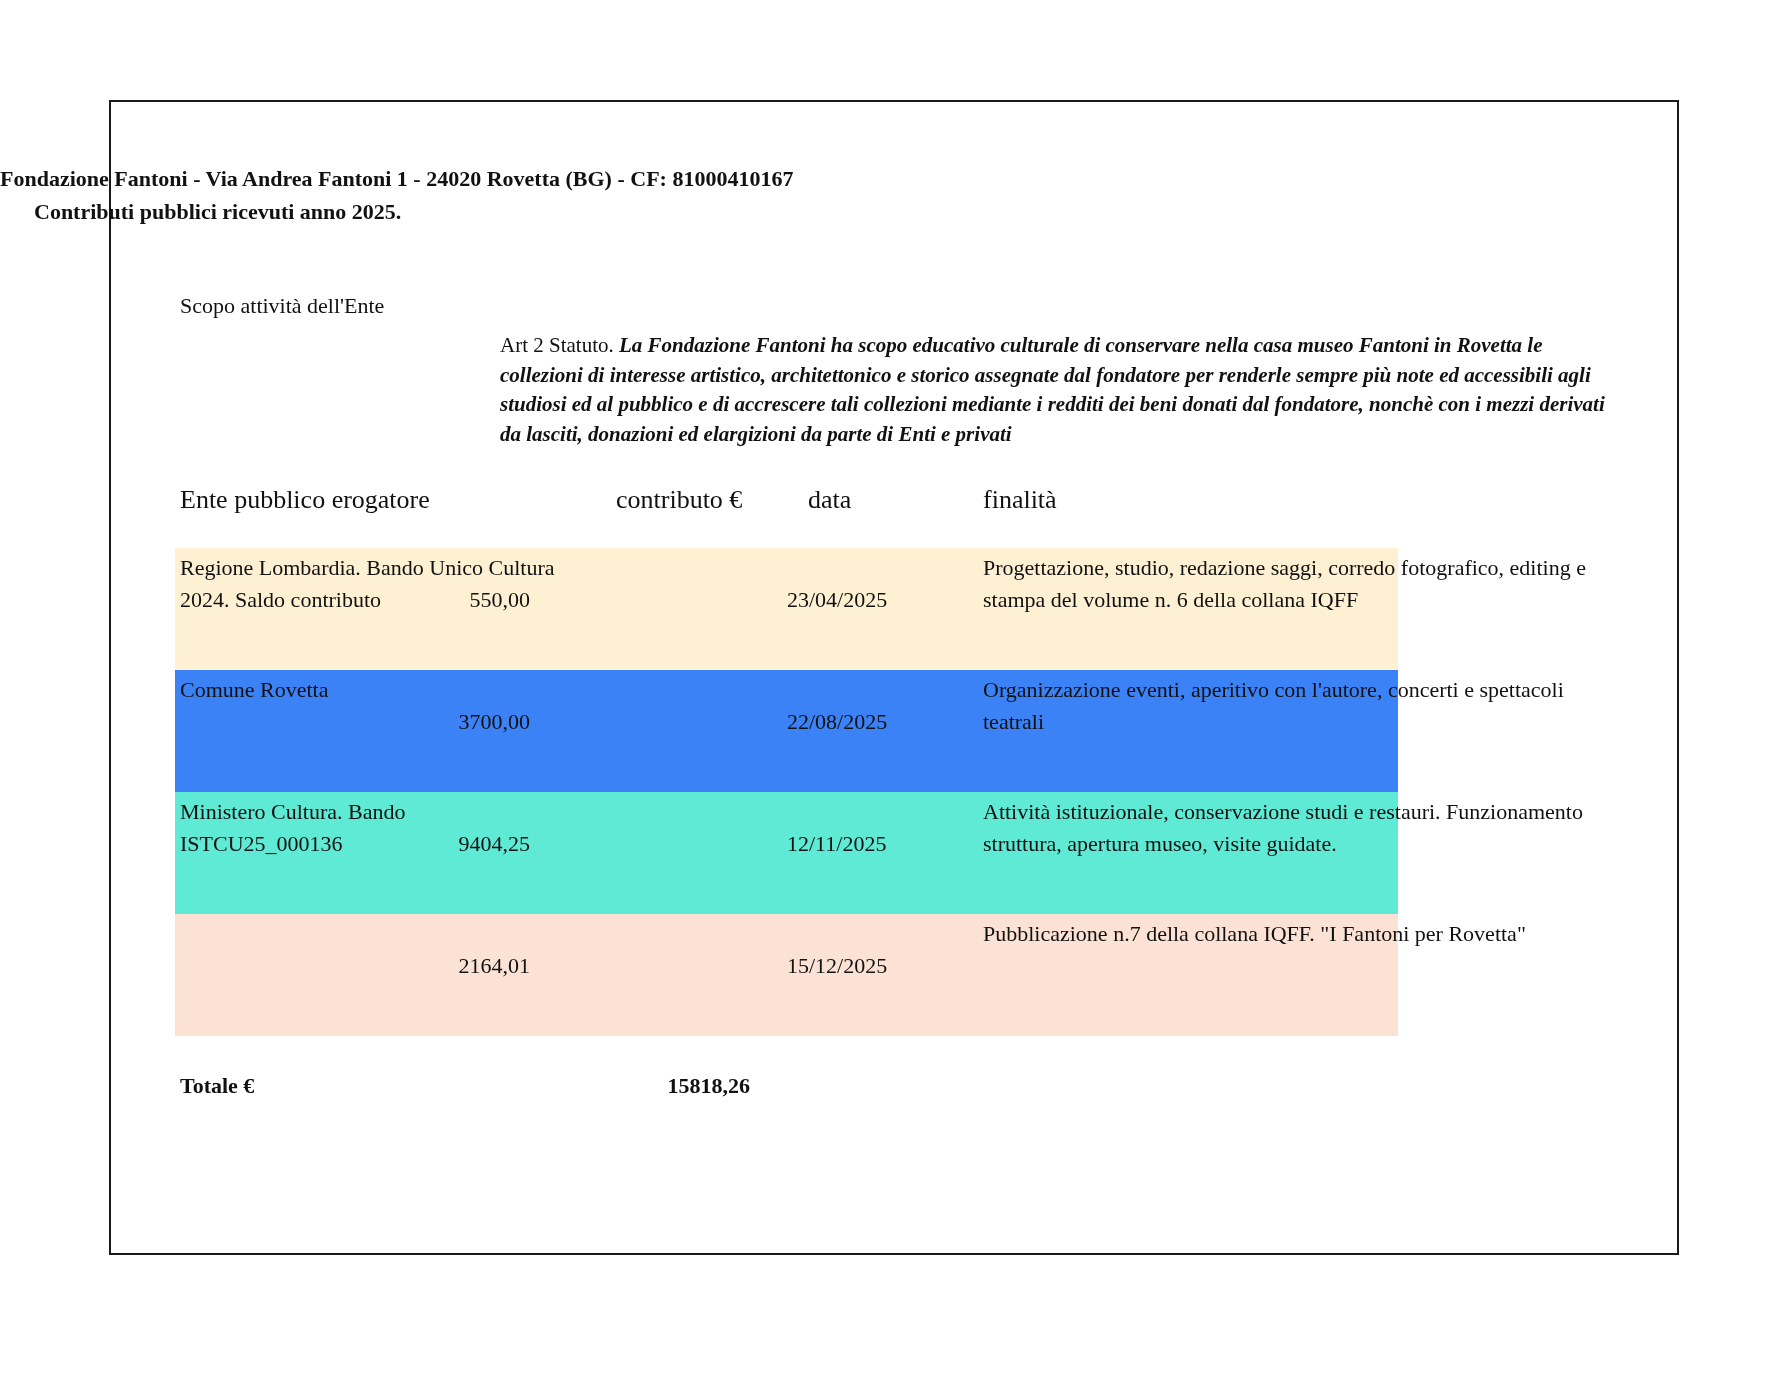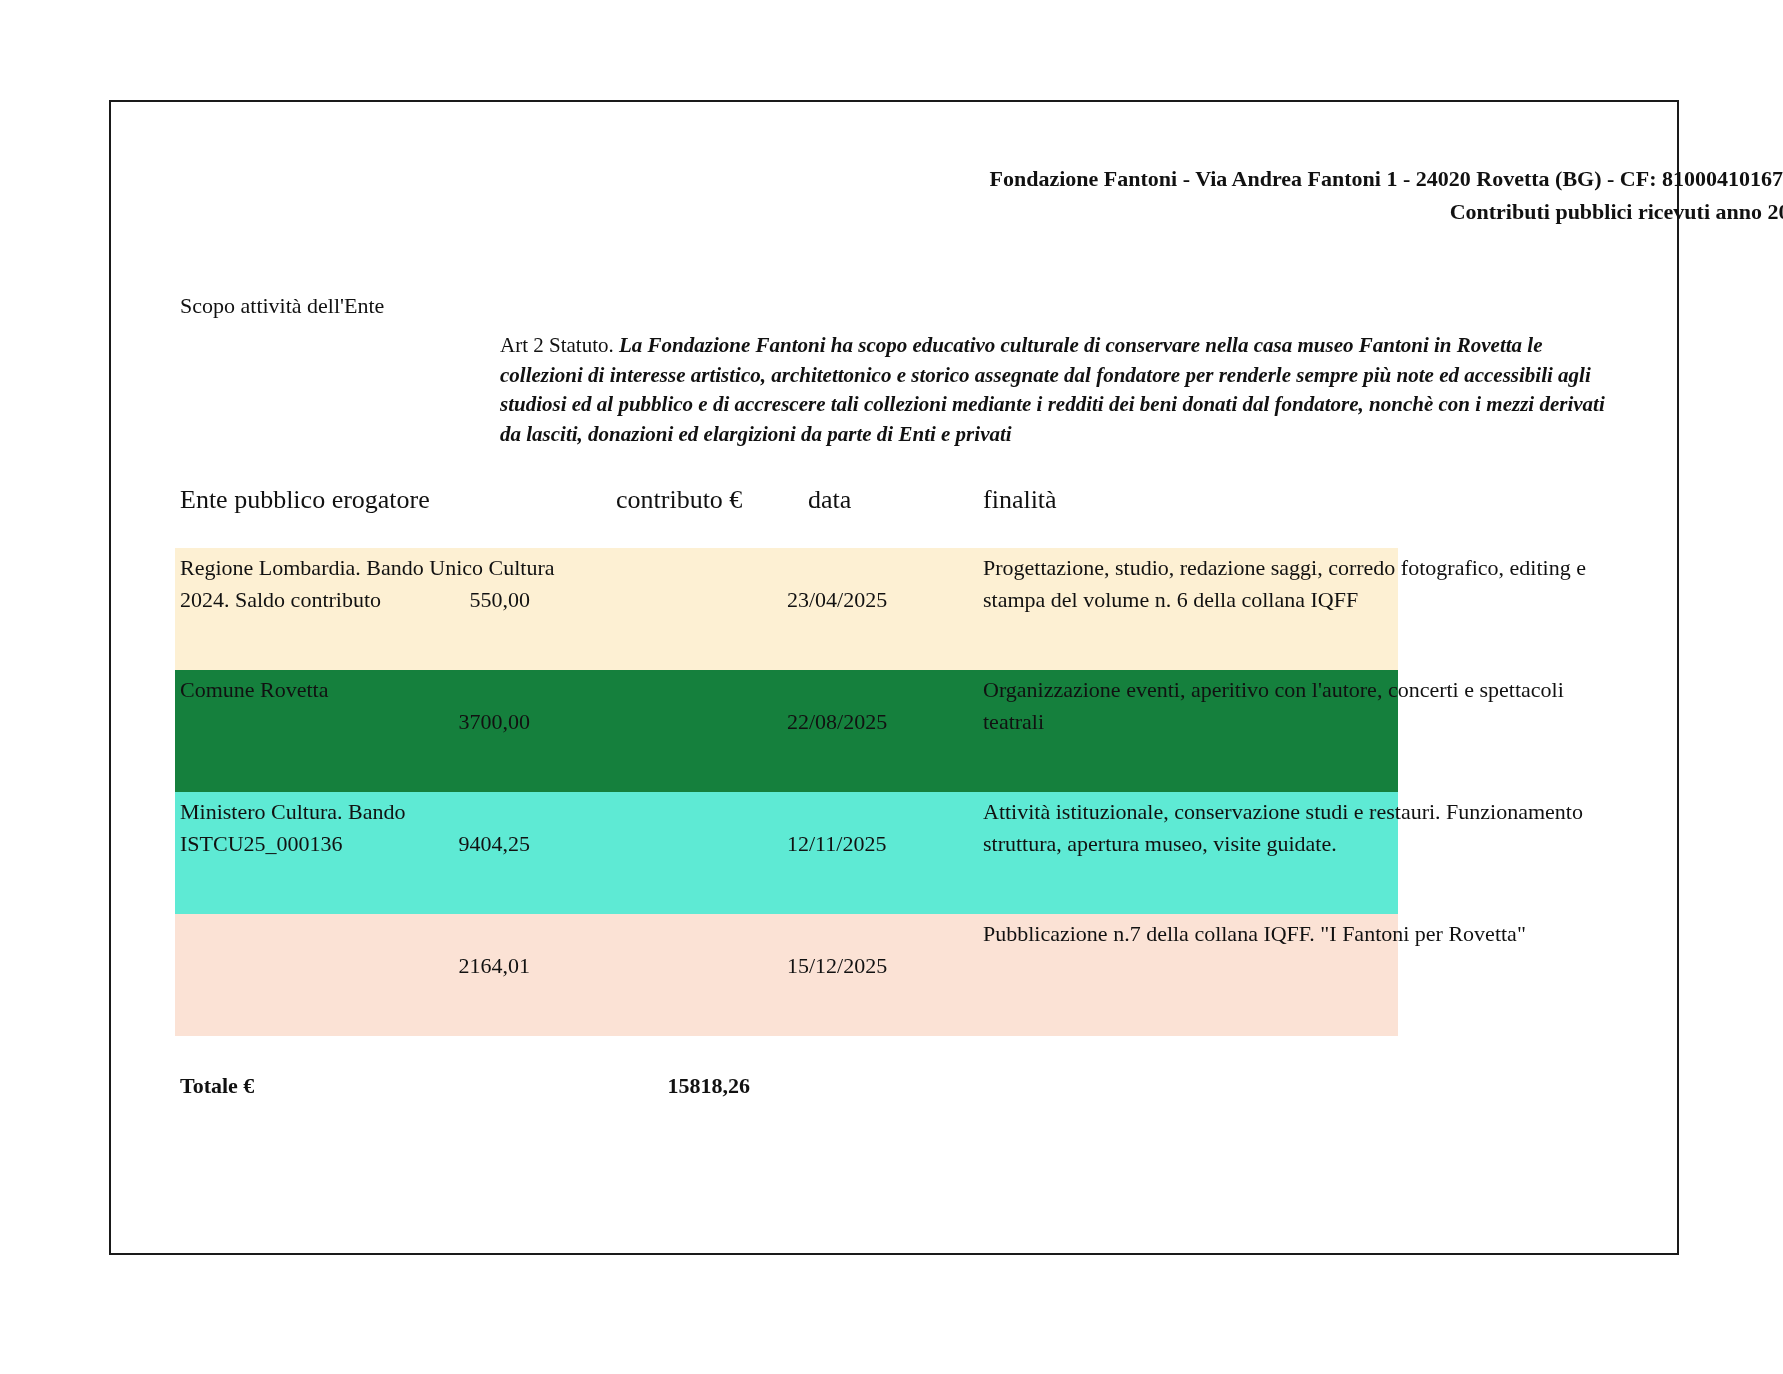--- a/index.html
+++ b/index.html
@@ -5,21 +5,21 @@
     html, body { margin: 0; padding: 0; background: #ffffff; }
     body {
       width: 1783px; height: 1374px; position: relative; overflow: hidden;
       font-family: "Liberation Serif", "DejaVu Serif", serif; color: #111111;
     }
     .frame {
       position: absolute; left: 109px; top: 100px; width: 1570px; height: 1155px;
       border: 2px solid #1a1a1a; box-sizing: border-box;
     }
     .title {
-      position: absolute; left: 0; width: 1783px; text-align: right;
+      position: absolute; left: 0; width: 1783px; text-align: left;
       font-weight: bold; font-size: 22px; line-height: 32px;
     }
     .title.t1 { top: 163px; }
     .title.t2 { top: 196px; padding-left: 34px; }
     .scope-label {
       position: absolute; left: 180px; top: 292px; font-size: 22px; line-height: 28px;
     }
     .statute {
       position: absolute; left: 500px; top: 331px; width: 1130px;
       font-size: 21px; line-height: 29.5px;
@@ -76,21 +76,21 @@
 <div class="hdr h-data">data</div>
 <div class="hdr h-fin">finalità</div>
 
 <div class="rows">
   <div class="row" style="background: rgb(253, 240, 211);">
     <div class="c-ente">Regione Lombardia. Bando Unico Cultura 2024. Saldo contributo</div>
     <div class="c-contr">550,00</div>
     <div class="c-data">23/04/2025</div>
     <div class="c-fin">Progettazione, studio, redazione saggi, corredo fotografico, editing e stampa del volume n. 6 della collana IQFF</div>
   </div>
-  <div class="row" style="background: #15803d;">
+  <div class="row" style="background: #3b82f6;">
     <div class="c-ente">Comune Rovetta</div>
     <div class="c-contr">3700,00</div>
     <div class="c-data">22/08/2025</div>
     <div class="c-fin">Organizzazione eventi, aperitivo con l'autore, concerti e spettacoli teatrali</div>
   </div>
   <div class="row" style="background: #5eead4;">
     <div class="c-ente">Ministero Cultura. Bando ISTCU25_000136</div>
     <div class="c-contr">9404,25</div>
     <div class="c-data">12/11/2025</div>
     <div class="c-fin">Attività istituzionale, conservazione studi e restauri. Funzionamento struttura, apertura museo, visite guidate.</div>

